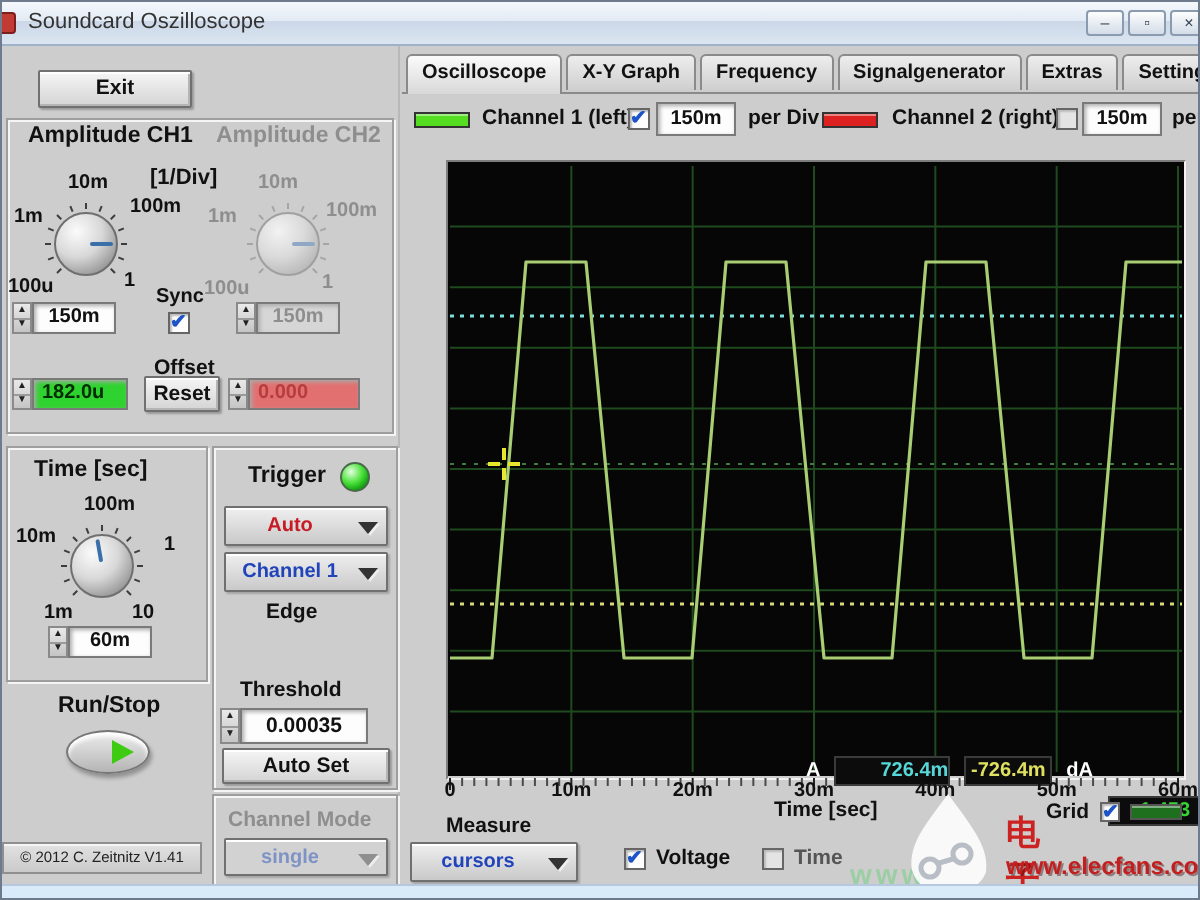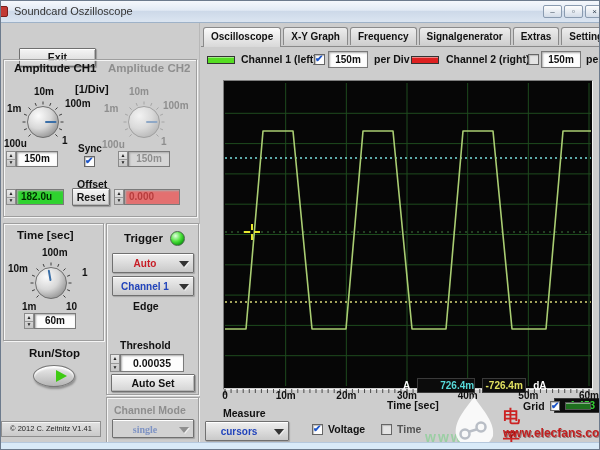--- a/index.html
+++ b/index.html
@@ -29,21 +29,21 @@
   .spin span:first-child{border-bottom:1px solid #9a9a9a;}
   .dd{position:absolute;background:linear-gradient(#efefef,#c9c9c9);border:1px solid #707070;
     box-shadow:inset 0 1px 0 #fff, 1px 1px 1px rgba(0,0,0,.2);border-radius:1px;}
   .dd .dd-label{position:absolute;left:0;right:16px;top:50%;transform:translateY(-50%);
     text-align:center;font-weight:bold;font-size:10px;}
   .dd .dd-arrow{position:absolute;right:4px;top:50%;margin-top:-2px;width:0;height:0;
     border-left:5px solid transparent;border-right:5px solid transparent;border-top:6px solid #333;
     filter:drop-shadow(1px 1px 0 #eee);}
   .dd.grayed{background:#d2d2d2;}
   .dd.grayed .dd-arrow{border-top-color:#8f8f8f;}
-  .txt-red{color:#c71c25;} .txt-blue{color:#2244bb;} .txt-mblue{color:#7e93c4;font-family:Liberation Serif, serif;}
+  .txt-red{color:#c71c25;} .txt-blue{color:#2244bb;} .txt-mblue{color:#7e93c4;}
   .cb{position:absolute;width:11px;height:11px;background:#fdfdfd;border:1px solid #666;box-shadow:inset 1px 1px 1px #bbb;}
   .cb.checked::after{content:"✔";position:absolute;left:0px;top:-2px;font-size:10px;color:#1d55c8;font-weight:bold;}
   .cb.dim{background:#e4e4e4;}
   .group{position:absolute;border:1px solid #9e9e9e;box-shadow:1px 1px 0 rgba(255,255,255,.8), inset 1px 1px 0 rgba(255,255,255,.8);}
   .knob{position:absolute;}
   .led{position:absolute;width:15px;height:15px;border-radius:50%;border:1px solid #4a6a4a;
     background:radial-gradient(circle at 35% 30%, #e2ffe0, #4ce23a 45%, #13a213 75%, #0a6b0a);}
   
   #left-panel{position:absolute;left:0;top:22px;width:199px;height:421px;border-right:1px solid #b8b8b8;}
   #right-panel{position:absolute;left:200px;top:22px;width:400px;height:421px;}
@@ -78,21 +78,21 @@
 
   <div id="titlebar">
     <div id="app-icon"></div>
     <span id="title-text">Soundcard Oszilloscope</span>
     <div class="win-btn" style="left:542px;">–</div>
     <div class="win-btn" style="left:563px;">▫</div>
     <div class="win-btn" style="left:584px;">×</div>
   </div>
 
   <div id="left-panel">
-    <div class="btn" style="left:18px;top:25px;width:77px;height:19px;line-height:17px;">Exit</div>
+    <div class="btn" style="left:18px;top:12px;width:77px;height:19px;line-height:17px;">Exit</div>
 
     <div class="group" style="left:2px;top:36px;width:194px;height:158px;">
       <span class="lbl big" style="left:10px;top:2px;">Amplitude CH1</span>
       <span class="lbl big gray" style="left:104px;top:2px;">Amplitude CH2</span>
       <span class="lbl" style="left:71px;top:23px;font-size:11px;">[1/Div]</span>
 
       <span class="lbl" style="left:30px;top:26px;">10m</span>
       <span class="lbl" style="left:61px;top:38px;">100m</span>
       <span class="lbl" style="left:3px;top:43px;">1m</span>
       <span class="lbl" style="left:0px;top:78px;">100u</span>

